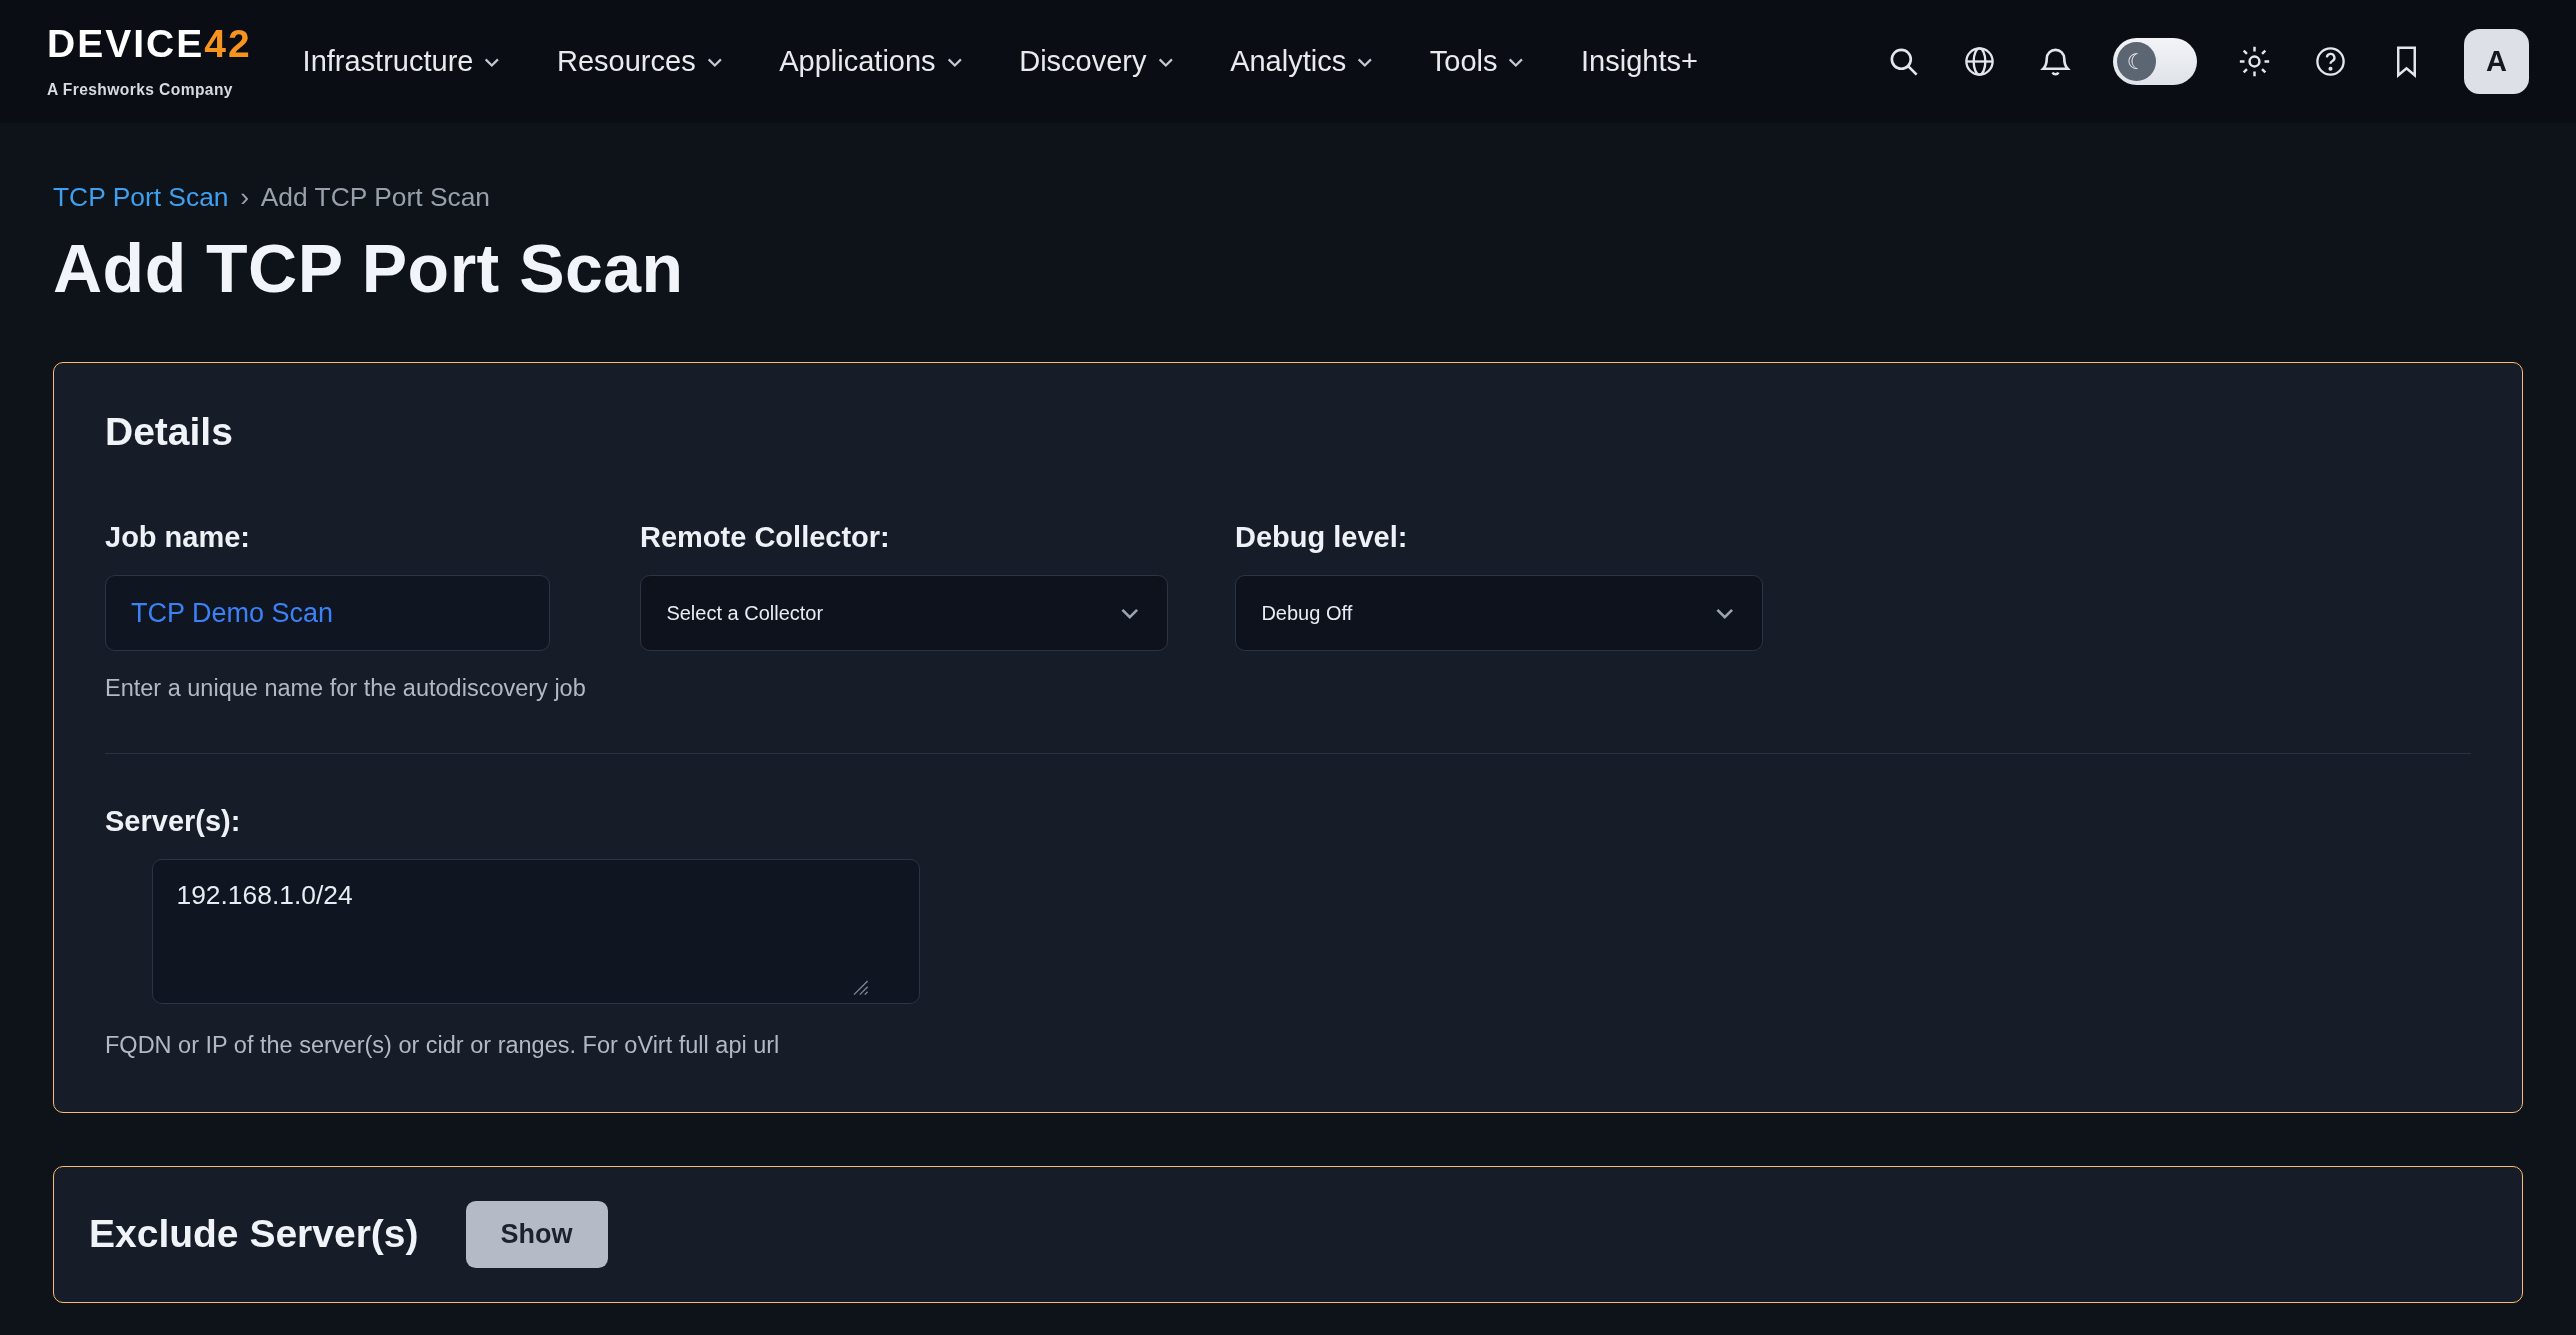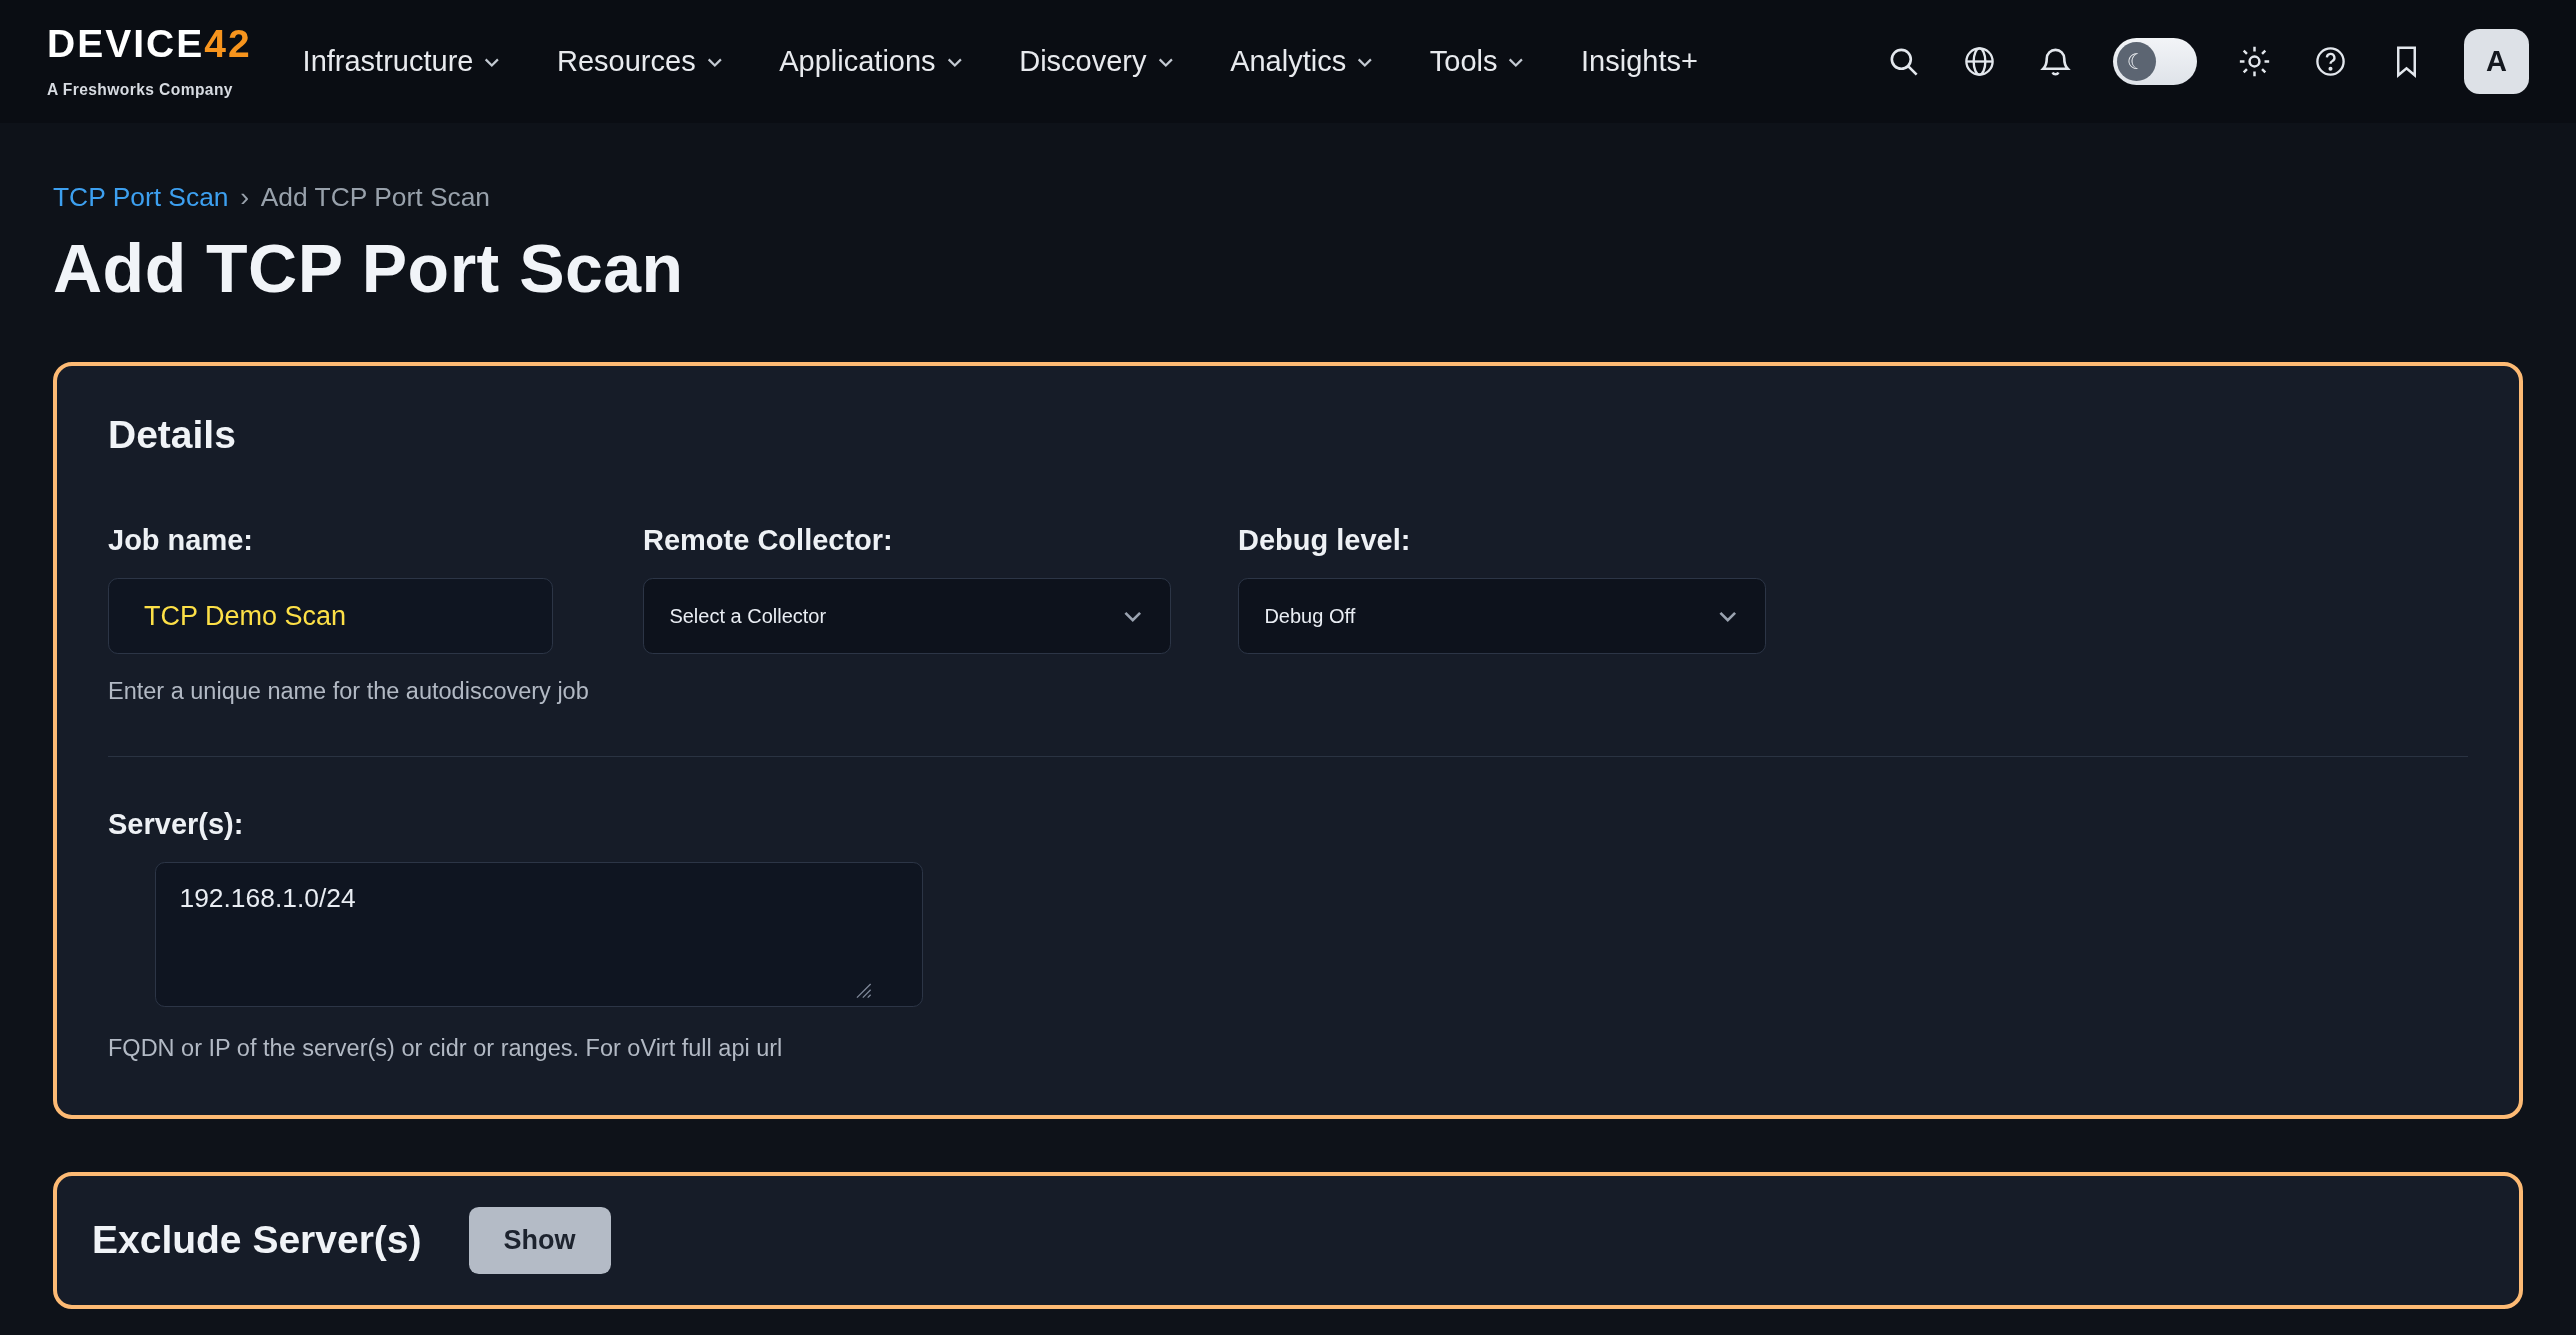--- a/index.html
+++ b/index.html
@@ -59,43 +59,43 @@
   .content { padding:0 53px; }
 
   .breadcrumb { margin-top:59px; font-size:26.4px; display:flex; gap:11.7px; align-items:center; }
   .breadcrumb .crumb-link { color:#3da0f0; cursor:pointer; }
   .breadcrumb .crumb-sep, .breadcrumb .crumb-current { color:#98a1ab; }
 
   .page-title { margin-top:15.6px; font-size:68px; font-weight:800; color:#f1f4f8; letter-spacing:0.5px; }
 
   .card {
     background:#161c28;
-    border:4px solid #fdba74;
-    border-radius:19px;
+    border:1px solid #fdba74;
+    border-radius:10px;
     margin-top:55px;
   }
   .details-card { padding:47px 51px 53px 51px; }
   .card-heading { font-size:39px; font-weight:700; color:#f0f3f7; }
 
   .form-row { display:flex; margin-top:67px; }
   .form-col1 { width:445px; margin-right:90px; }
   .form-col2 { width:528px; margin-right:67px; }
   .form-col3 { width:528px; }
 
   .field-label { font-size:29px; font-weight:700; color:#eef1f5; margin-bottom:21.5px; display:block; }
 
   .text-input {
     width:100%; height:76px;
     background:#0f1521;
     border:1.5px solid #2c3546;
     border-radius:9.8px;
-    color:#fde047;
+    color:#3b82f6;
     font-size:27px;
     font-family:"Liberation Sans", sans-serif;
-    padding:0 35px;
+    padding:0 25px;
     outline:none;
   }
 
   .select-box {
     width:100%; height:76px;
     background:#0d121c;
     border:1.5px solid #2c3546;
     border-radius:9.8px;
     display:flex; align-items:center; justify-content:space-between;
     padding:0 25.4px;

